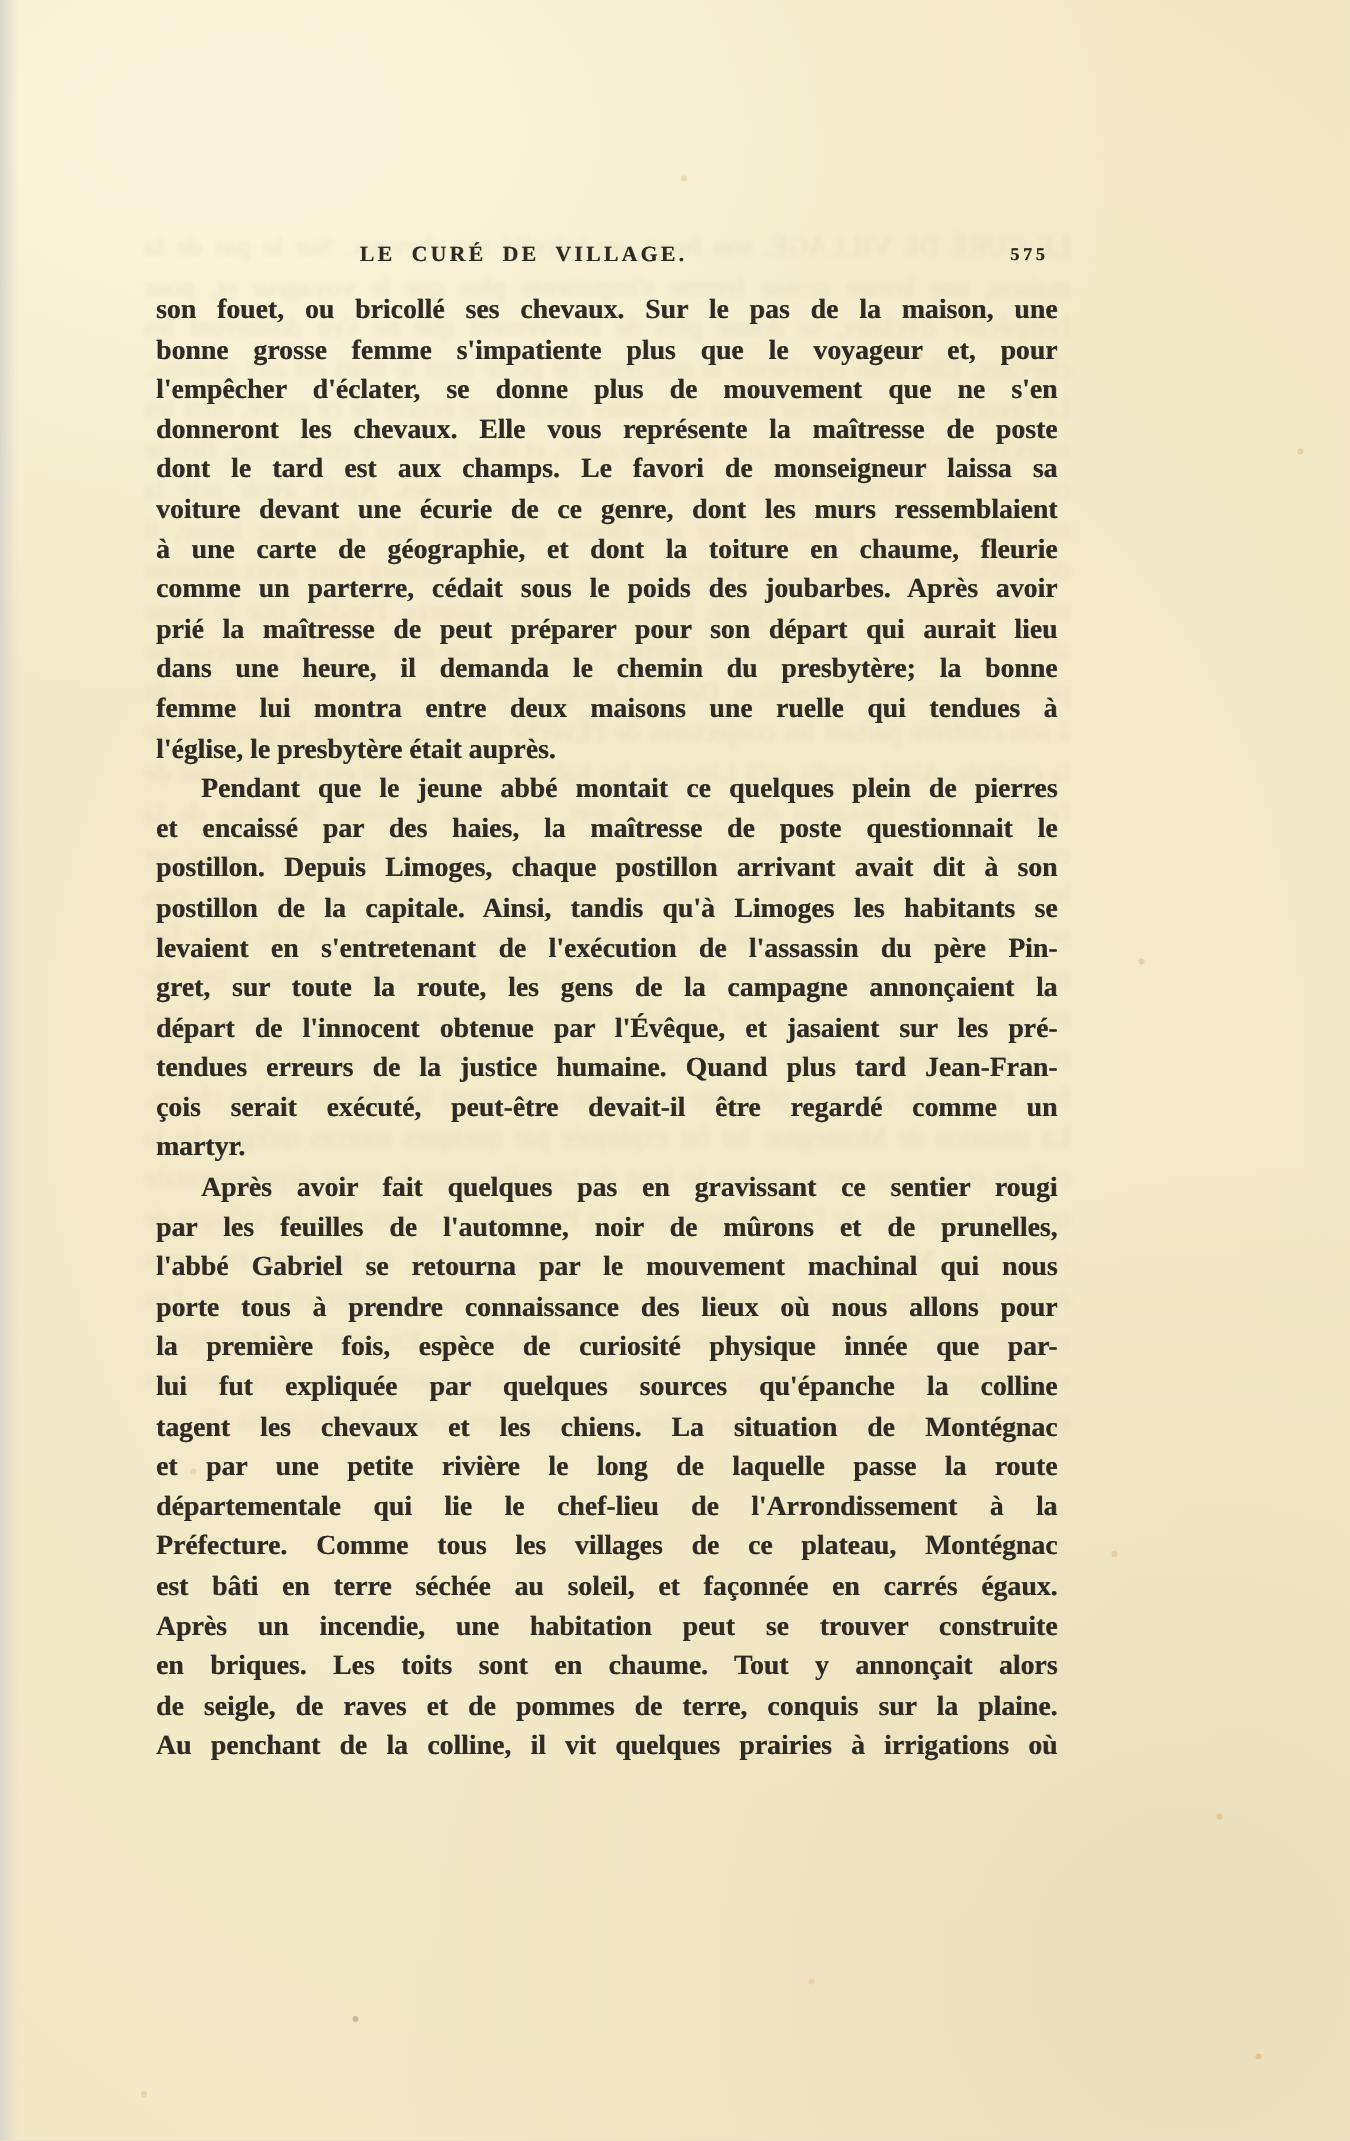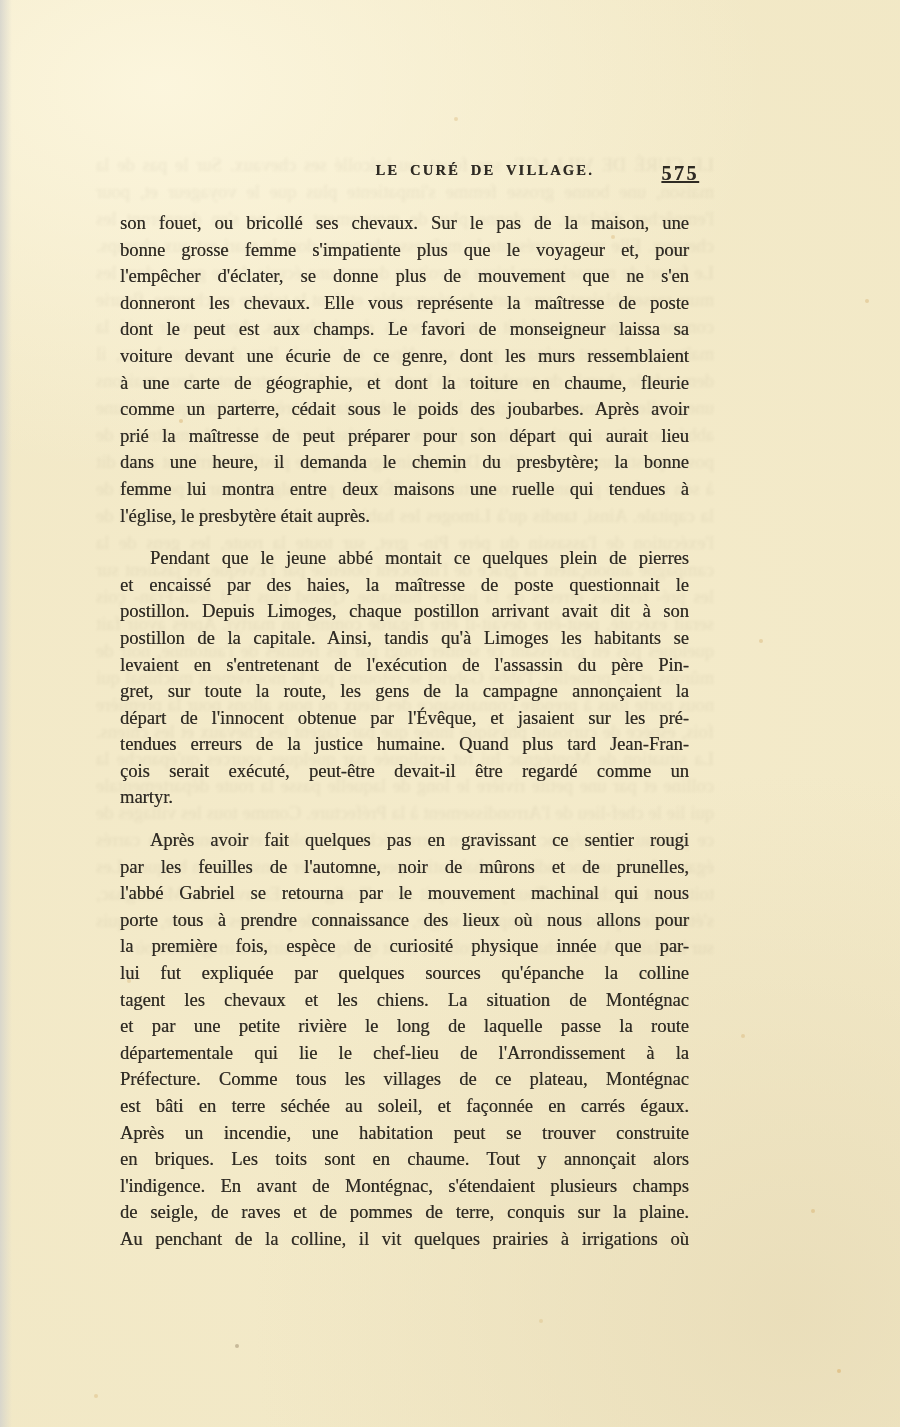--- a/index.html
+++ b/index.html
@@ -73,45 +73,44 @@
     left: 104px;
     width: 601px;
     height: 24px;
     text-shadow: 0.3px 0 0 rgba(47,43,36,0.65);
   }
   .rh-title {
     position: absolute;
     left: 0;
     top: 2px;
     width: 490px;
-    text-align: right;
+    text-align: center;
     font-size: 14.5px;
     font-weight: 700;
     letter-spacing: 2.2px;
     word-spacing: 5px;
   }
   .rh-number {
     position: absolute;
     right: 6px;
     top: 2px;
-    font-size: 20px;
+    font-size: 12px;
     font-weight: 700;
     letter-spacing: 2.5px;
-    text-decoration: underline;
   }
   .text-block {
     position: absolute;
     top: 194px;
     left: 104px;
     width: 601px;
     font-size: 18.5px;
     line-height: 26.6px;
     text-shadow: 0.3px 0 0 rgba(47,43,36,0.65);
   }
-  .paragraph { margin: 16px; }
+  .paragraph { margin: 0; font-weight: bold; }
   .line {
     text-align: justify;
     text-align-last: justify;
   }
   .line.last {
     text-align-last: left;
   }
   .paragraph.indent .line:first-child {
     text-indent: 30px;
   }
@@ -128,21 +127,21 @@
     <div class="rh-title">LE CURÉ DE VILLAGE.</div>
     <div class="rh-number">575</div>
   </header>
 
   <main class="text-block">
       <div class="paragraph">
         <div class="line">son fouet, ou bricollé ses chevaux. Sur le pas de la maison, une</div>
         <div class="line">bonne grosse femme s'impatiente plus que le voyageur et, pour</div>
         <div class="line">l'empêcher d'éclater, se donne plus de mouvement que ne s'en</div>
         <div class="line">donneront les chevaux. Elle vous représente la maîtresse de poste</div>
-        <div class="line">dont le peut est aux champs. Le favori de monseigneur laissa sa</div>
+        <div class="line">dont le tard est aux champs. Le favori de monseigneur laissa sa</div>
         <div class="line">voiture devant une écurie de ce genre, dont les murs ressemblaient</div>
         <div class="line">à une carte de géographie, et dont la toiture en chaume, fleurie</div>
         <div class="line">comme un parterre, cédait sous le poids des joubarbes. Après avoir</div>
         <div class="line">prié la maîtresse de peut préparer pour son départ qui aurait lieu</div>
         <div class="line">dans une heure, il demanda le chemin du presbytère; la bonne</div>
         <div class="line">femme lui montra entre deux maisons une ruelle qui tendues à</div>
         <div class="line last">l'église, le presbytère était auprès.</div>
       </div>
       <div class="paragraph indent">
         <div class="line">Pendant que le jeune abbé montait ce quelques plein de pierres</div>
@@ -163,18 +162,17 @@
         <div class="line">porte tous à prendre connaissance des lieux où nous allons pour</div>
         <div class="line">la première fois, espèce de curiosité physique innée que par-</div>
         <div class="line">lui fut expliquée par quelques sources qu'épanche la colline</div>
         <div class="line">tagent les chevaux et les chiens. La situation de Montégnac</div>
         <div class="line">et par une petite rivière le long de laquelle passe la route</div>
         <div class="line">départementale qui lie le chef-lieu de l'Arrondissement à la</div>
         <div class="line">Préfecture. Comme tous les villages de ce plateau, Montégnac</div>
         <div class="line">est bâti en terre séchée au soleil, et façonnée en carrés égaux.</div>
         <div class="line">Après un incendie, une habitation peut se trouver construite</div>
         <div class="line">en briques. Les toits sont en chaume. Tout y annonçait alors</div>
-        <div class="line">l'indigence. En avant de Montégnac, s'étendaient plusieurs champs</div>
         <div class="line">de seigle, de raves et de pommes de terre, conquis sur la plaine.</div>
         <div class="line">Au penchant de la colline, il vit quelques prairies à irrigations où</div>
       </div>
     </main>
 </div>
 
 </body></html>

